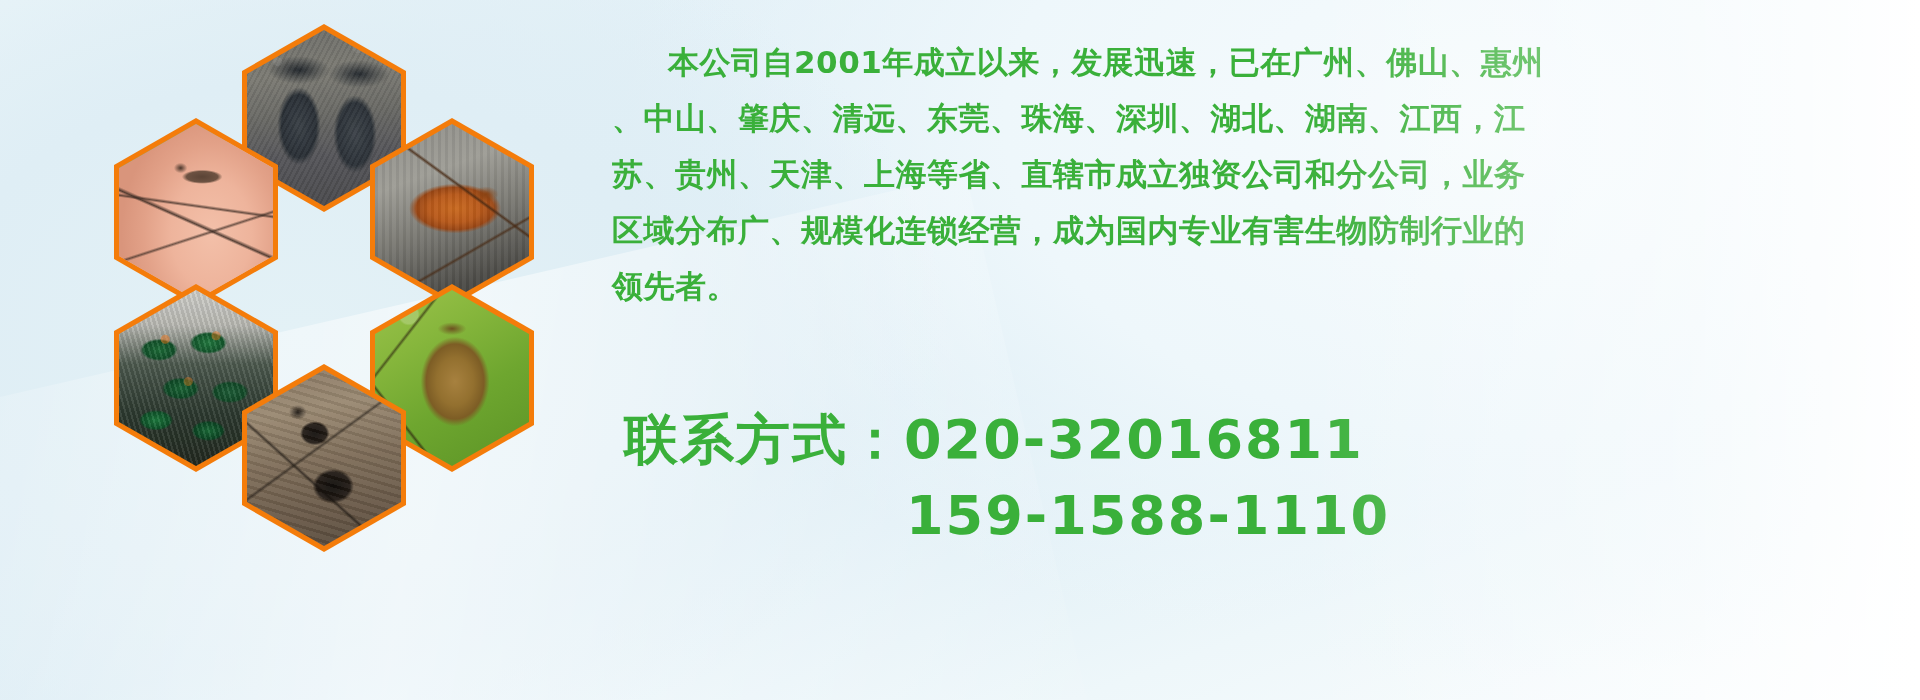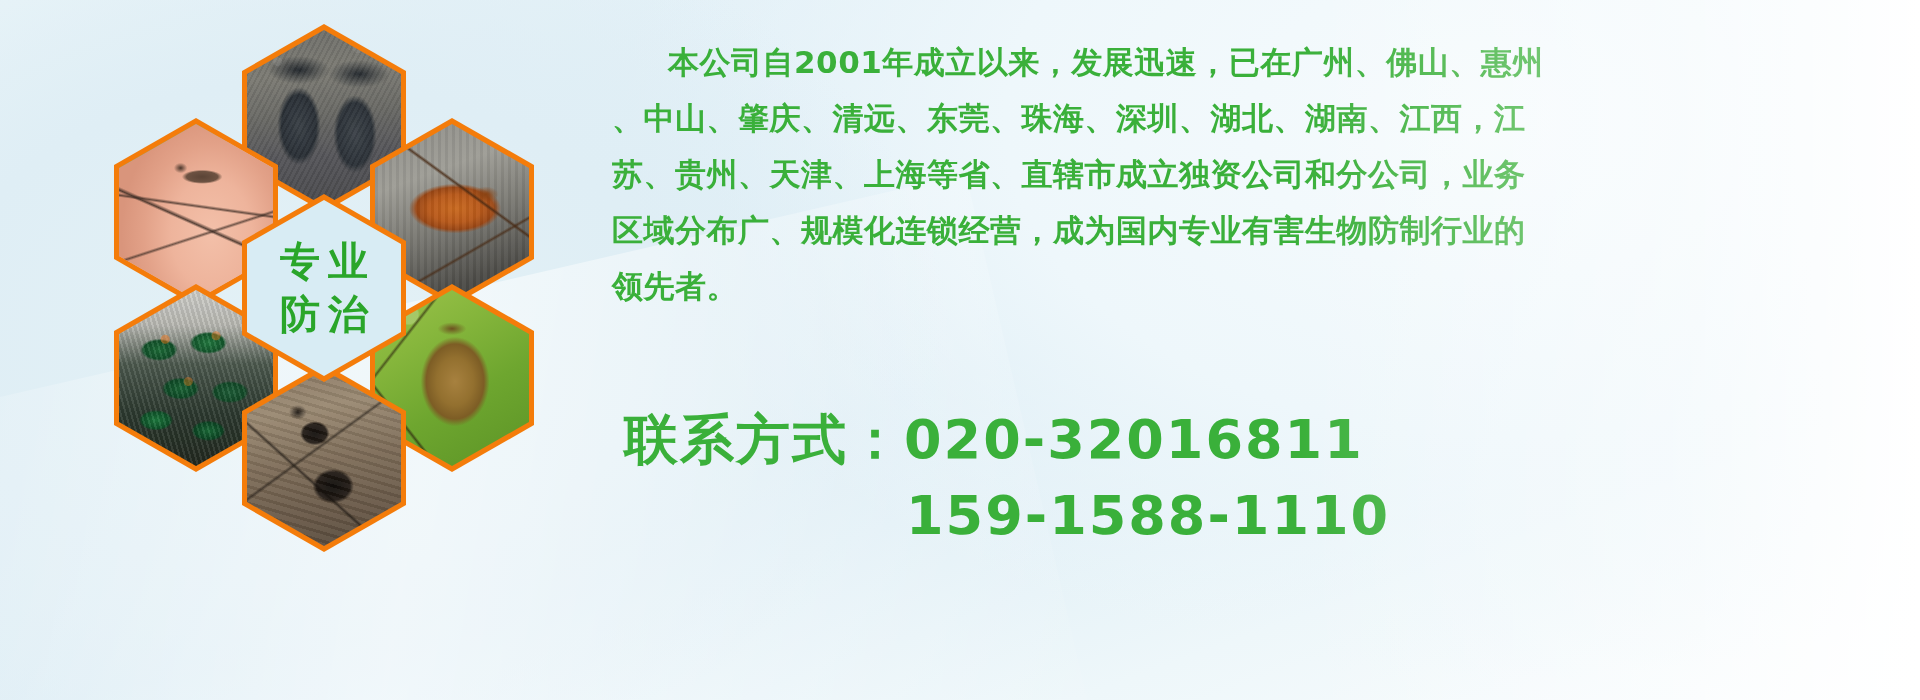--- a/index.html
+++ b/index.html
@@ -208,28 +208,20 @@
           <div class="art art-bug"></div>
         </div>
     </div>
 
     <div class="hex h-ant">
       <div class="inner">
           <div class="art art-ant"></div>
         </div>
     </div>
 
-    <div class="hex h-center">
-      <div class="inner">
-        <div class="center-text">
-          <span>专业</span>
-          <span>防治</span>
-        </div>
-      </div>
-    </div>
 
   </div>
 
   <div class="copy">
     <div class="para indent">本公司自2001年成立以来，发展迅速，已在广州、佛山、惠州</div>
     <div class="para">、中山、肇庆、清远、东莞、珠海、深圳、湖北、湖南、江西，江</div>
     <div class="para">苏、贵州、天津、上海等省、直辖市成立独资公司和分公司，业务</div>
     <div class="para">区域分布广、规模化连锁经营，成为国内专业有害生物防制行业的</div>
     <div class="para">领先者。</div>
   </div>

